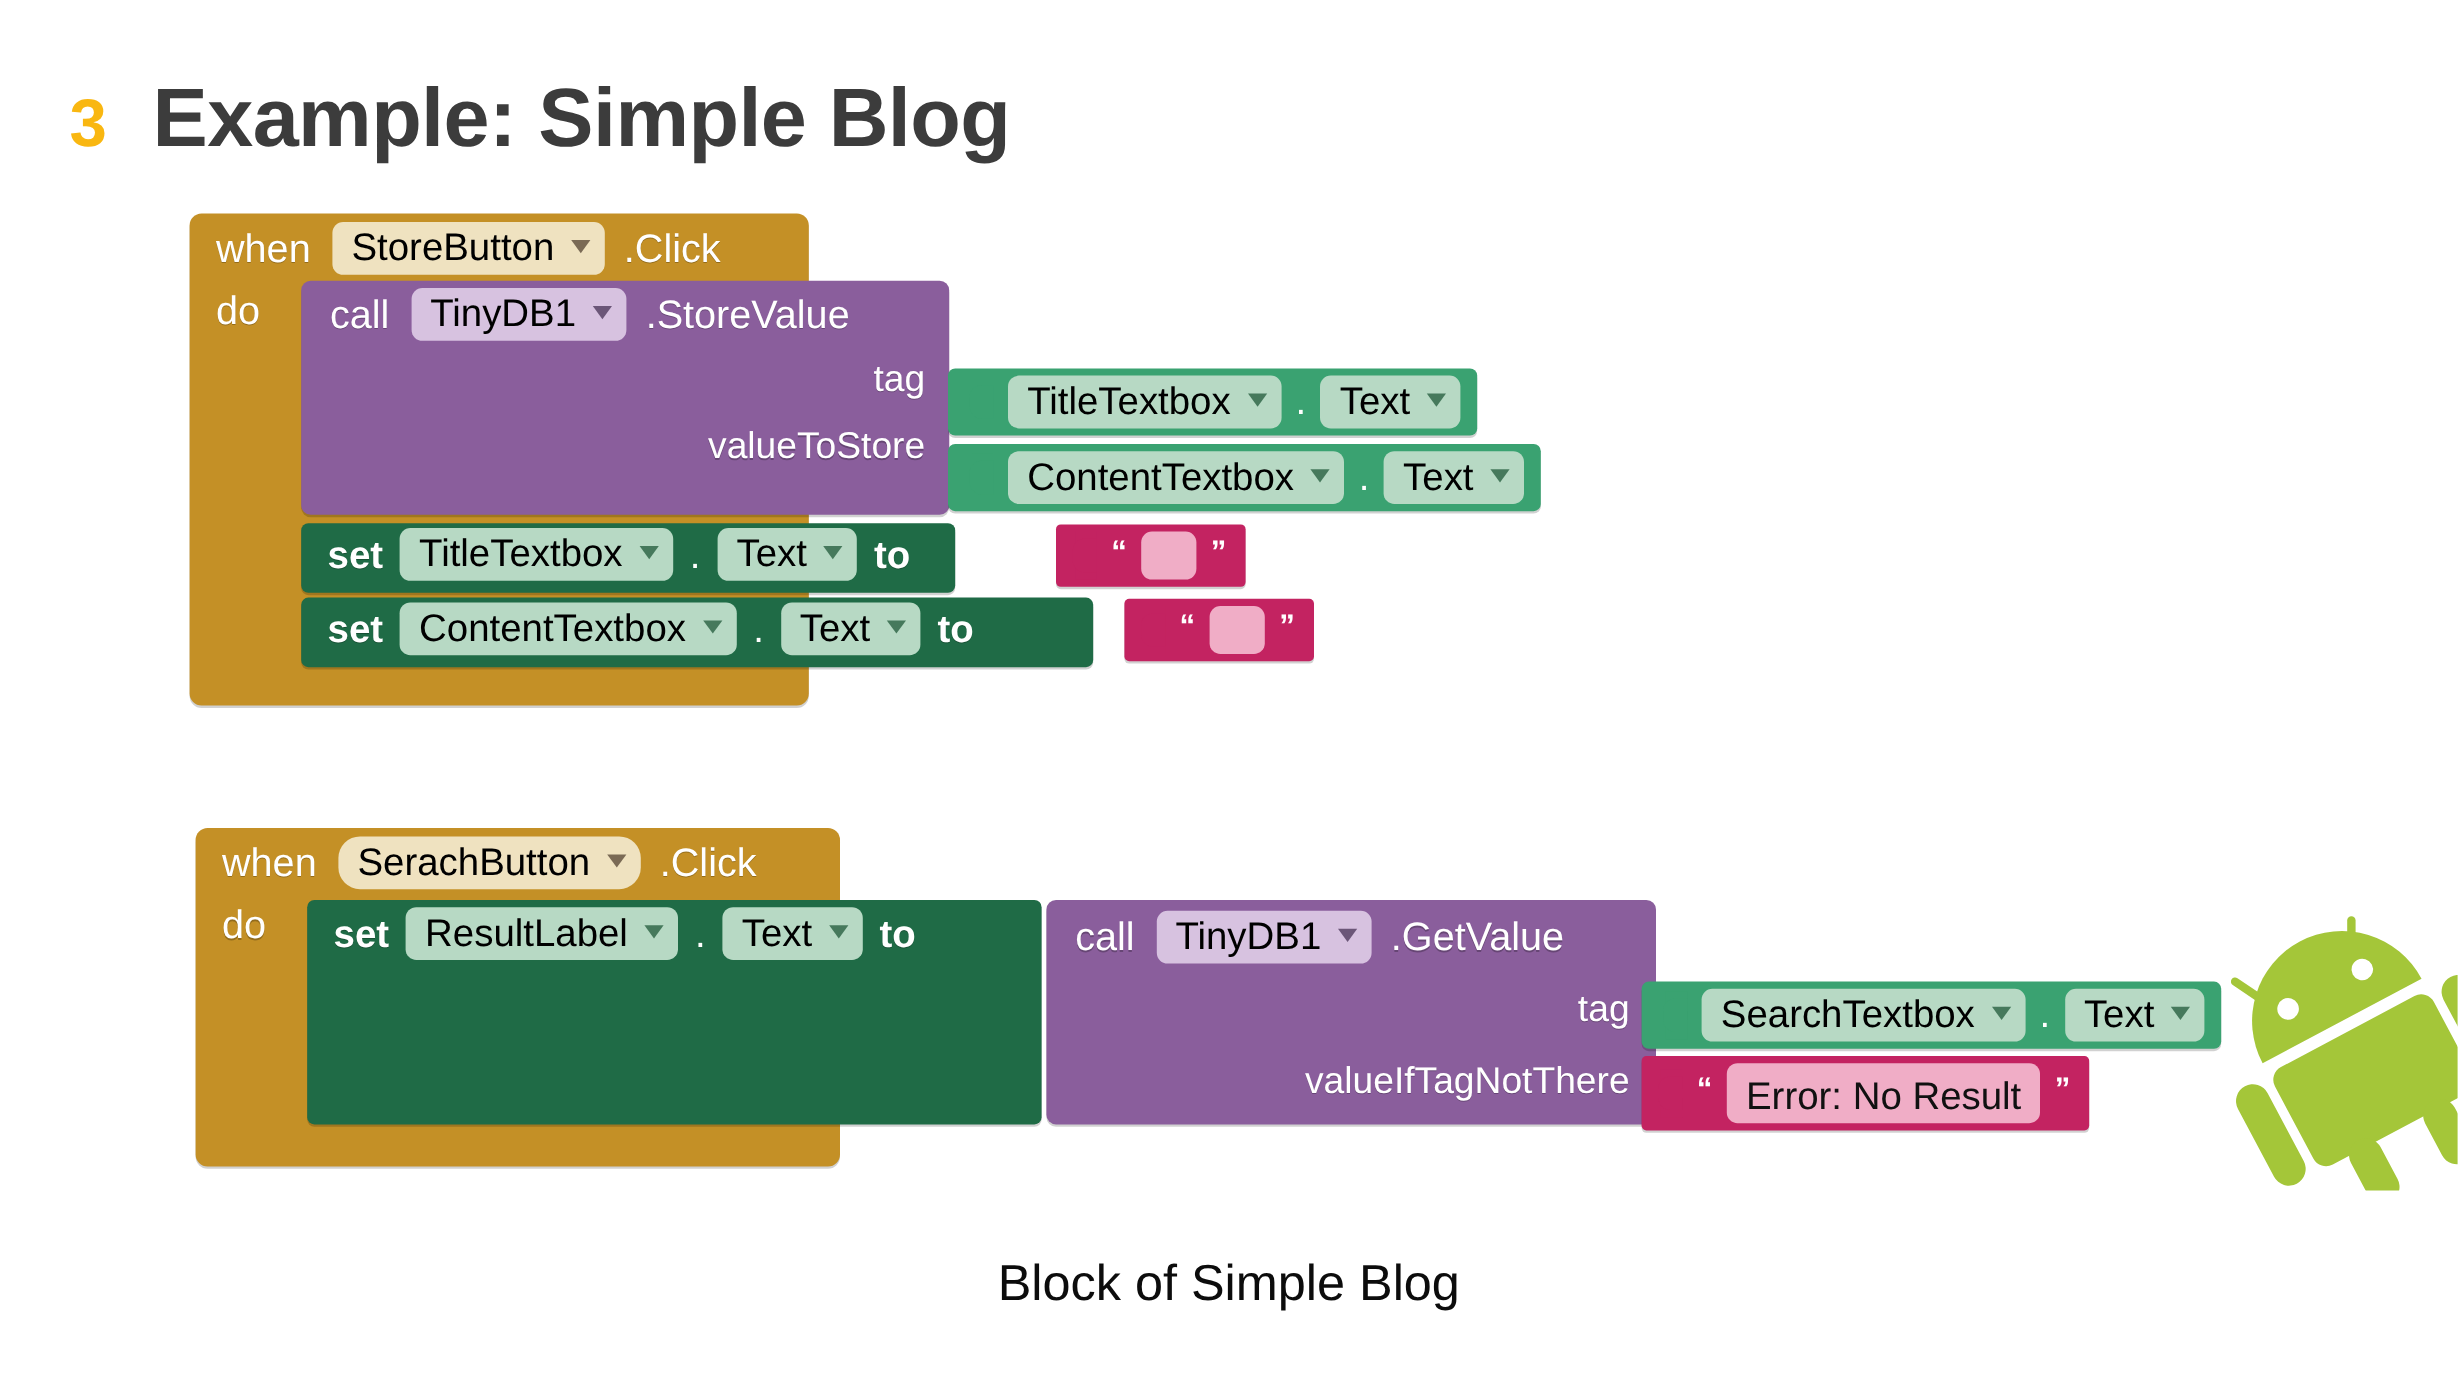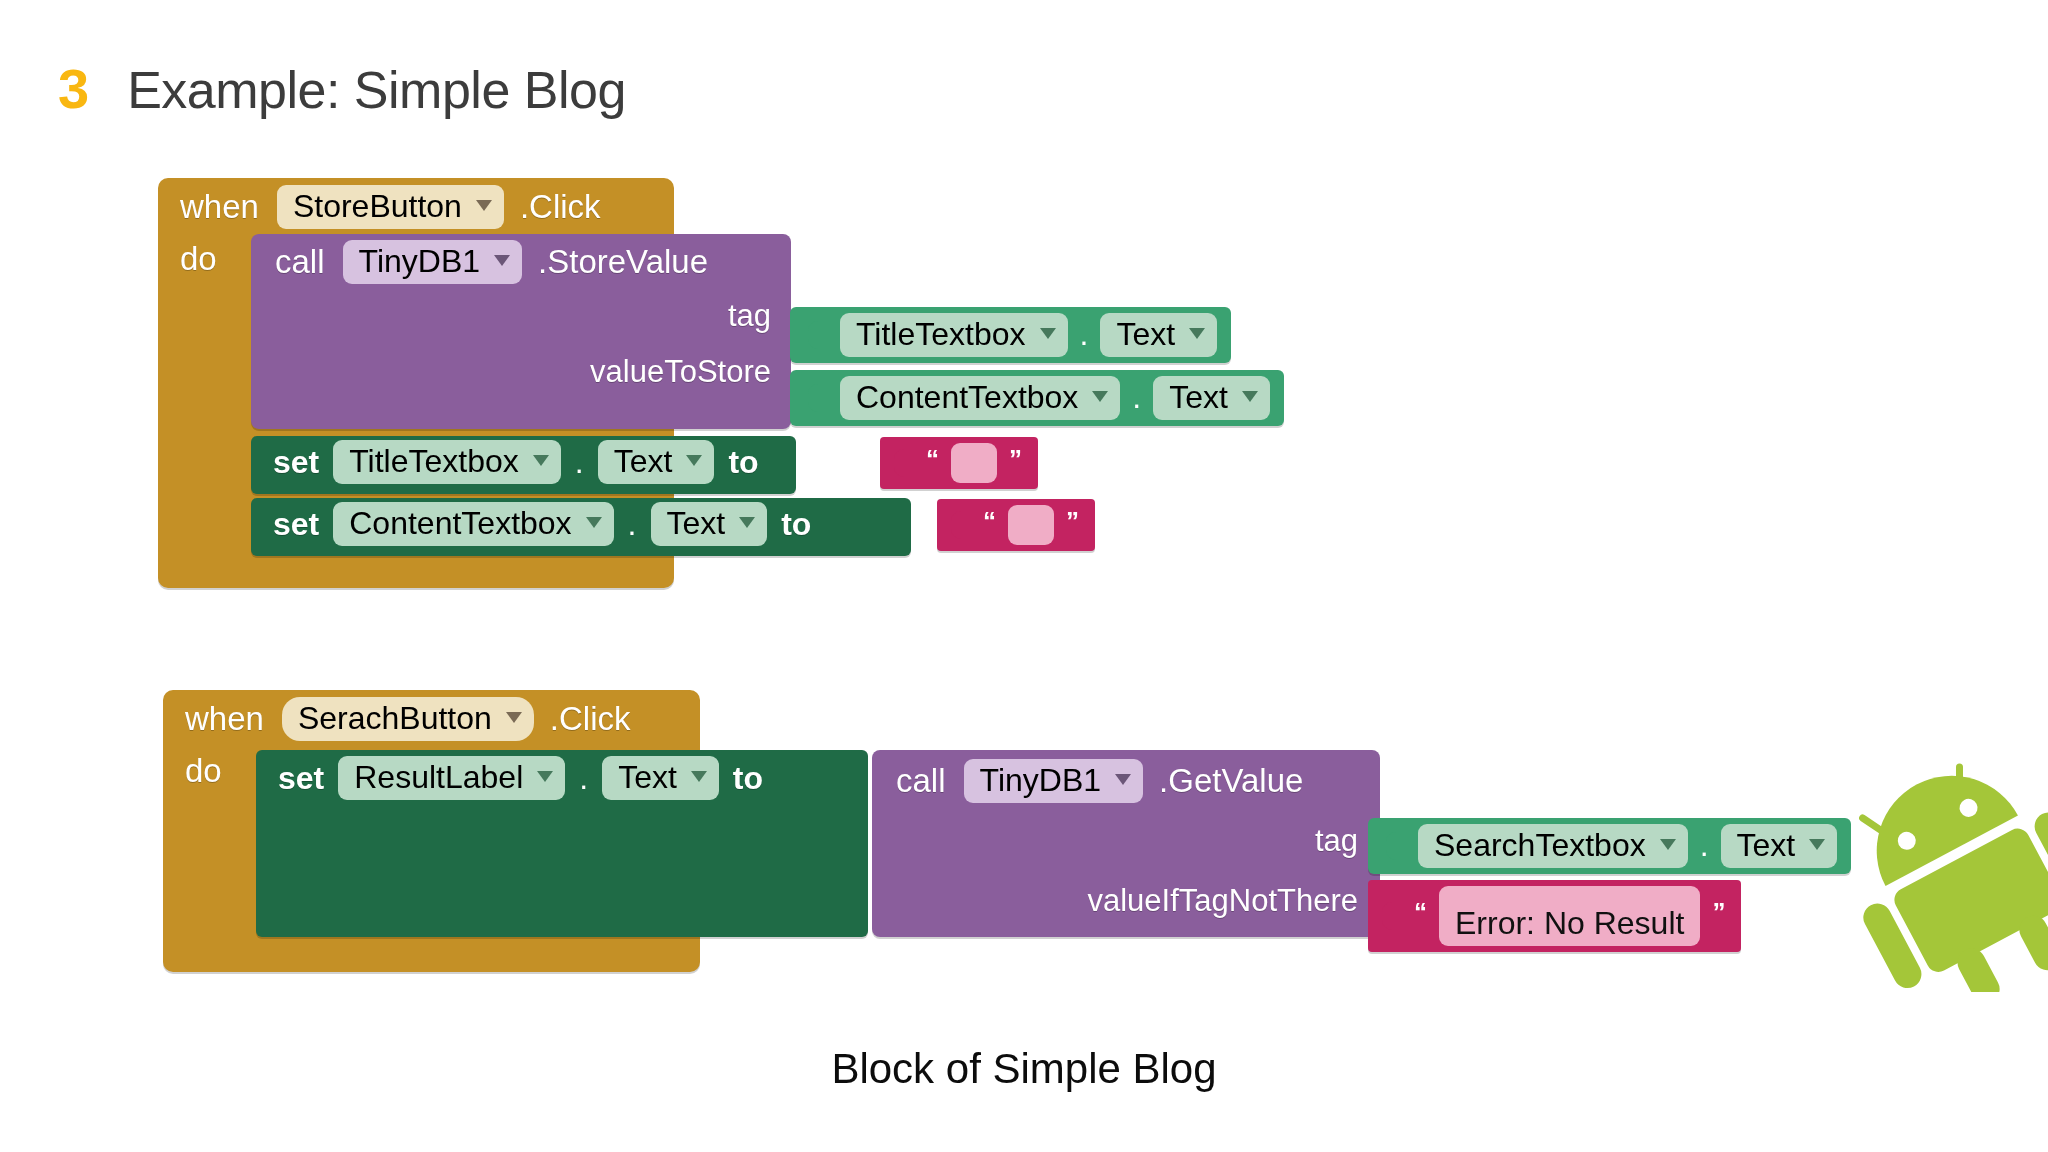--- a/index.html
+++ b/index.html
@@ -6,21 +6,21 @@
   body{
     width:2048px;height:1152px;background:#ffffff;
     font-family:"Liberation Sans", sans-serif;
     overflow:hidden;position:relative;
   }
   .slide{position:absolute;inset:0;}
 
   
   .hdr{position:absolute;left:58px;top:40px;display:flex;align-items:baseline;gap:38px;}
   .hdr-num{font-size:56px;font-weight:bold;color:#f9b711;line-height:1;}
-  .hdr-title{font-size:52px;font-weight:normal;color:#3c3c3c;line-height:1;letter-spacing:-0.5px;margin-top:24px;}
+  .hdr-title{font-size:69px;font-weight:bold;color:#3c3c3c;line-height:1;letter-spacing:-0.5px;margin-top:24px;}
 
   
   .caption{position:absolute;left:0;right:0;top:1045px;text-align:center;
            font-size:42px;color:#0c0c0c;font-family:"Liberation Sans",sans-serif;}
 
   
   .blk{position:absolute;}
   .evt{                       
     background:#c49026;border-radius:10px;
     box-shadow:0 2px 0 rgba(0,0,0,.18);
@@ -55,21 +55,21 @@
   .dot{color:#ffffff;font-size:32px;}
   .getb{background:#3aa271;border-radius:6px;box-shadow:0 2px 0 rgba(0,0,0,.18);
         display:flex;align-items:center;gap:12px;padding:6px 14px 6px 20px;}
   .getb .dot{color:#ffffff;}
 
   
   .strb{background:#c32361;border-radius:4px;display:flex;align-items:center;gap:12px;
         padding:6px 16px;box-shadow:0 2px 0 rgba(0,0,0,.18);}
   .quote{color:#ffffff;font-size:26px;font-weight:bold;line-height:1;transform:translateY(-4px);}
   .strfield{background:#f0adc6;border-radius:9px;min-width:46px;height:40px;}
-  .strfield.txt{padding:18px 16px 4px;color:#111;font-size:32px;height:auto;line-height:1.2;}
+  .strfield.txt{padding:8px 16px 4px;color:#111;font-size:32px;height:auto;line-height:1.2;}
 
   
   .plug{position:relative;width:18px;height:40px;flex:0 0 18px;}
   .plug::before{content:"";position:absolute;left:-2px;top:6px;width:20px;height:28px;
     border-radius:10px 0 0 10px;background:inherit;}
 
   .androidwrap{position:absolute;left:1848px;top:752px;width:230px;height:240px;}
 </style>
 </head>
 <body>

